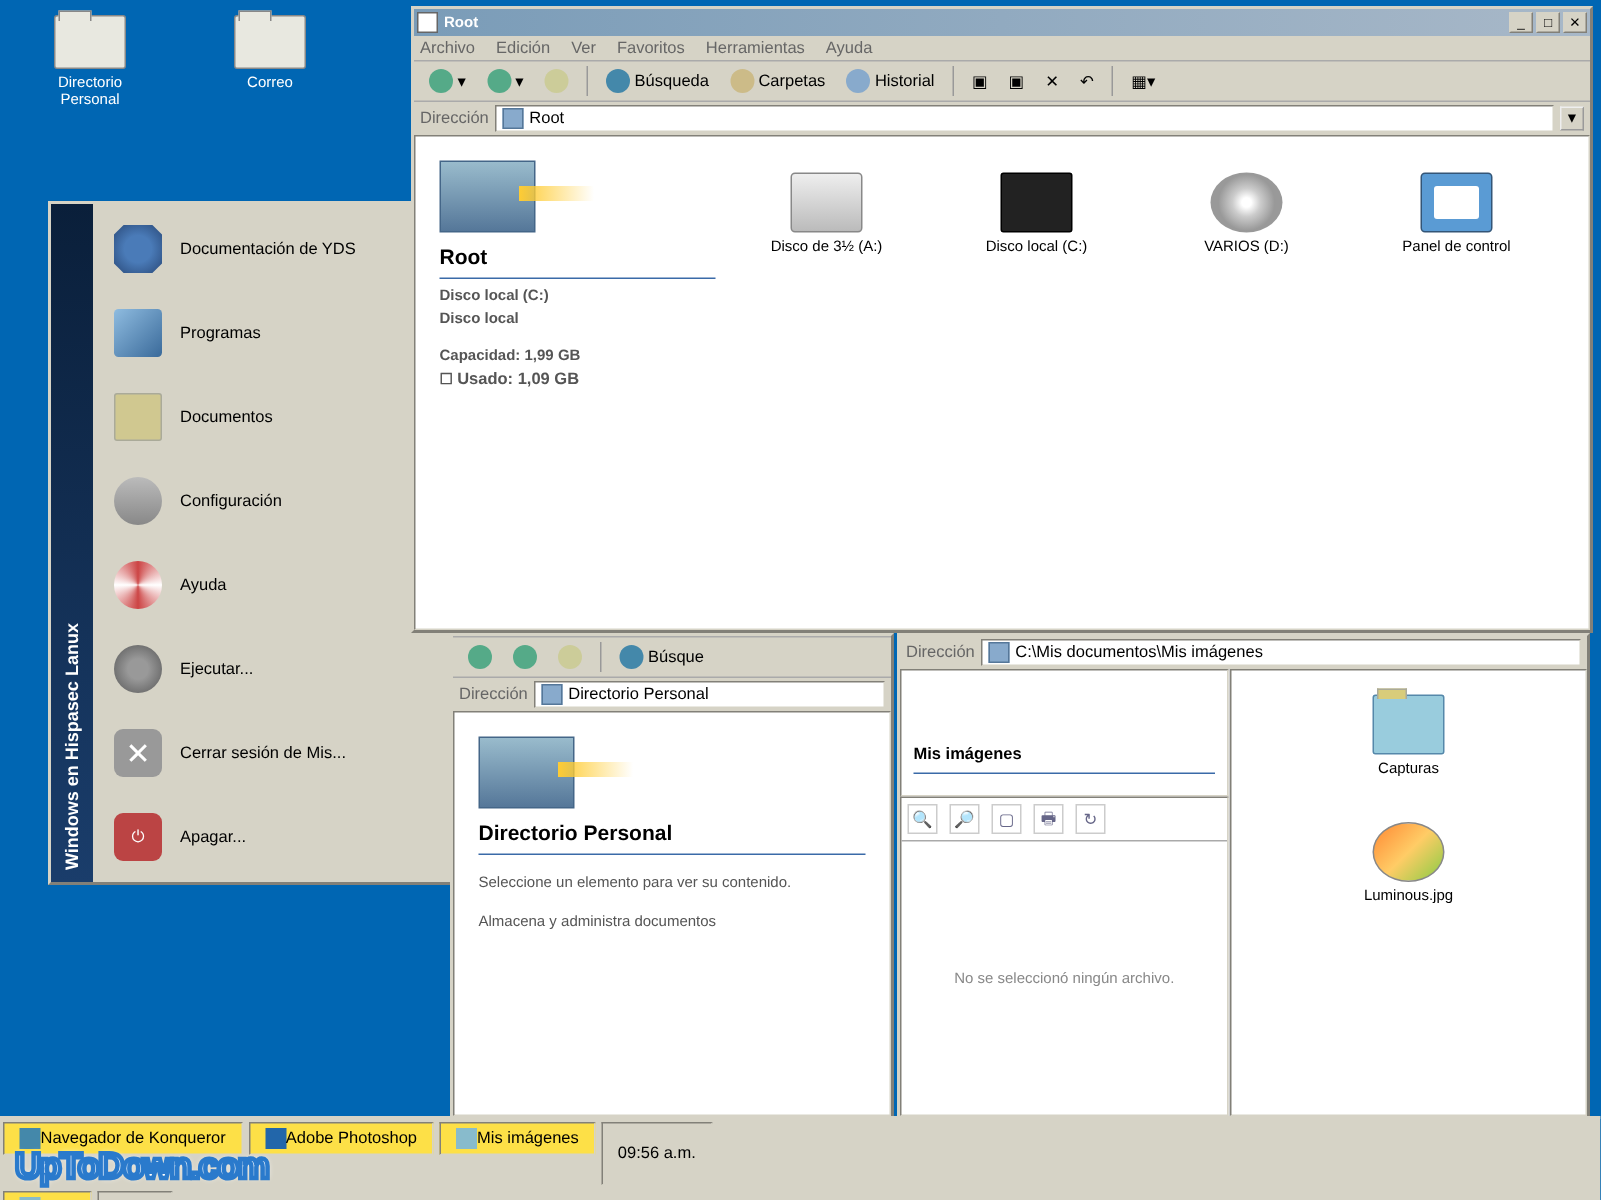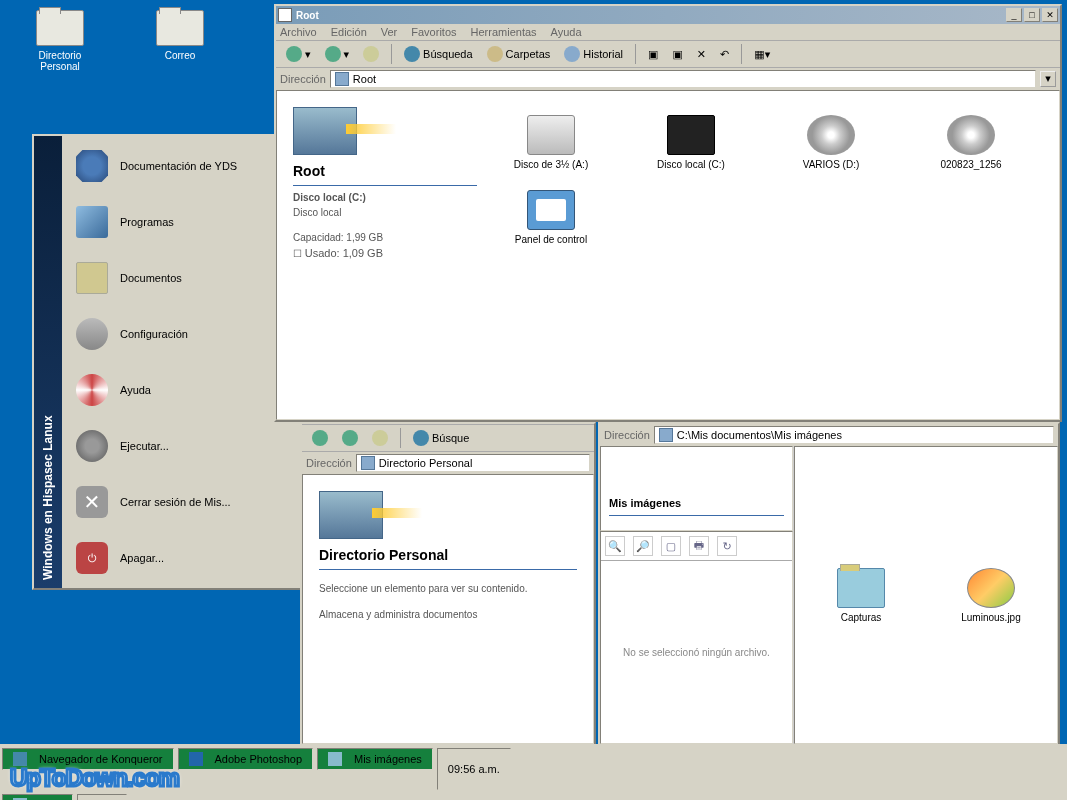--- a/index.html
+++ b/index.html
@@ -46,53 +46,53 @@
 .addressbar .ainput { flex: 1; background: #fff; border: 1px inset #d6d3c6; padding: 1px 4px; display: flex; align-items: center; gap: 4px; }
 .addressbar .aico { width: 14px; height: 14px; background: #8ac; border: 1px solid #579; }
 .addressbar .dd { width: 16px; height: 16px; background: #d6d3c6; border: 1px outset; text-align: center; cursor: pointer; }
 
 .content { flex: 1; background: #fff; border: 1px inset #d6d3c6; padding: 8px; display: flex; overflow: hidden; }
 .content.grid { flex-wrap: wrap; align-content: flex-start; gap: 20px 40px; padding: 16px; }
 .sidepane { width: 200px; padding: 8px; }
 .sidepane .spicon { width: 64px; height: 48px; background: linear-gradient(#9bc, #579); border: 1px solid #468; margin-bottom: 8px; position: relative; }
 .sidepane .spicon::after { content:''; position:absolute; right:-40px; top:16px; width:50px; height:10px; background: linear-gradient(90deg, #fc3, transparent);}
 .sidepane h3 { font-size: 14px; font-weight: bold; margin-bottom: 4px; }
-.sidepane .sub { font-size: 10px; color: #555; margin-bottom: 4px; }
+.sidepane .sub { font-size: 10px; color: #555; margin-bottom: 4px; font-weight: bold; }
 .sidepane .desc { font-size: 10px; color: #555; margin-top: 12px; line-height: 1.4; }
 .sidepane hr { border: none; border-top: 1px solid #3a6aa8; margin: 6px 0; }
 
 .fitem { display: flex; flex-direction: column; align-items: center; width: 100px; cursor: pointer; }
 .fitem .ficon { width: 48px; height: 40px; margin-bottom: 4px; }
 .fitem .flbl { text-align: center; font-size: 10px; }
 .ficon.drive { background: linear-gradient(#eee, #bbb); border: 1px solid #888; border-radius: 3px; }
 .ficon.hdd { background: #222; border: 1px solid #000; border-radius: 2px; }
 .ficon.cd { background: radial-gradient(circle, #fff 10%, #ccc 30%, #999 60%); border-radius: 50%; }
 .ficon.panel { background: #5a9bd4; border: 1px solid #357; border-radius: 3px; position: relative; }
 .ficon.panel::after { content:''; position:absolute; inset:8px; background:#fff; border-radius:2px; }
 .ficon.folder { background: #d8cc7a; border: 1px solid #aa9; border-radius: 2px; position: relative; }
 .ficon.folder::before { content:''; position:absolute; top:-5px; left:2px; width:18px; height:6px; background:#d8cc7a; border:1px solid #aa9; border-bottom:none;}
 .ficon.img { background: linear-gradient(135deg,#f83,#fc6,#8c4); border: 1px solid #888; border-radius: 50%; }
 
 .preview-toolbar { display: flex; gap: 8px; padding: 4px; border-bottom: 1px solid #aaa; }
 .preview-toolbar .pbtn { width: 20px; height: 20px; border: 1px solid #ccc; cursor: pointer; display:flex;align-items:center;justify-content:center; color:#668;}
 .preview-area { flex: 1; display: flex; align-items: center; justify-content: center; color: #888; font-size: 10px; }
 
 .taskbar { position: absolute; bottom: 0; left: 0; right: 0; height: 56px; background: #d6d3c6; border-top: 2px outset #d6d3c6; display: flex; align-items: flex-start; flex-wrap: wrap; }
-.taskbtn { padding: 3px 10px; border: 1px inset #d6d3c6; margin: 2px; cursor: pointer; display: flex; align-items: center; gap: 12px; background: #15803d; height: 22px; }
+.taskbtn { padding: 3px 10px; border: 1px inset #d6d3c6; margin: 2px; cursor: pointer; display: flex; align-items: center; gap: 0; background: #fde047; height: 22px; }
 .taskbtn .tkico { width: 14px; height: 14px; }
 .tray { margin-left: auto; border: 1px inset #d6d3c6; padding: 20px 10px; display: flex; align-items: center; gap: 6px; height: 22px; margin:2px;}
 
 .watermark { position: absolute; bottom: 8px; left: 10px; font-size: 24px; font-weight: bold; color: #fff; -webkit-text-stroke: 3px #2a7acc; text-shadow: 0 0 4px #fff; letter-spacing: -1px; }
 
 .win-main { left: 274px; top: 4px; width: 788px; height: 418px; }
 .win-personal { left: 300px; top: 422px; width: 296px; height: 324px; }
 .win-imgs { left: 598px; top: 422px; width: 462px; height: 324px; }
 .win-imgs .content-wrap { display: flex; flex: 1; }
 .win-imgs .leftcol { width: 220px; border-right: 1px solid #ccc; display: flex; flex-direction: column; }
-.win-imgs .rightcol { flex: 1; padding: 16px; display: flex; gap: 30px; align-items: center; background:#fff; border:1px inset #d6d3c6;}
+.win-imgs .rightcol { flex: 1; padding: 16px; display: flex; flex-direction: column; gap: 30px; align-items: center; background:#fff; border:1px inset #d6d3c6;}
 </style>
 </head>
 <body>
 
 <div class="desktop-icons">
   <div class="desktop-icon">
     <div class="ico"></div>
     <div class="lbl">Directorio Personal</div>
   </div>
   <div class="desktop-icon">
@@ -208,24 +208,20 @@
         </div>
       <div class="fitem">
           <div class="ficon hdd"></div>
           <div class="flbl">Disco local (C:)</div>
         </div>
       <div class="fitem">
           <div class="ficon cd"></div>
           <div class="flbl">VARIOS (D:)</div>
         </div>
       <div class="fitem">
-          <div class="ficon cd"></div>
-          <div class="flbl">020823_1256</div>
-        </div>
-      <div class="fitem">
           <div class="ficon panel"></div>
           <div class="flbl">Panel de control</div>
         </div>
     </div>
   </div>
 </div>
 
 <div class="window win-personal">
   <div class="toolbar">
     <div class="tbutton">

